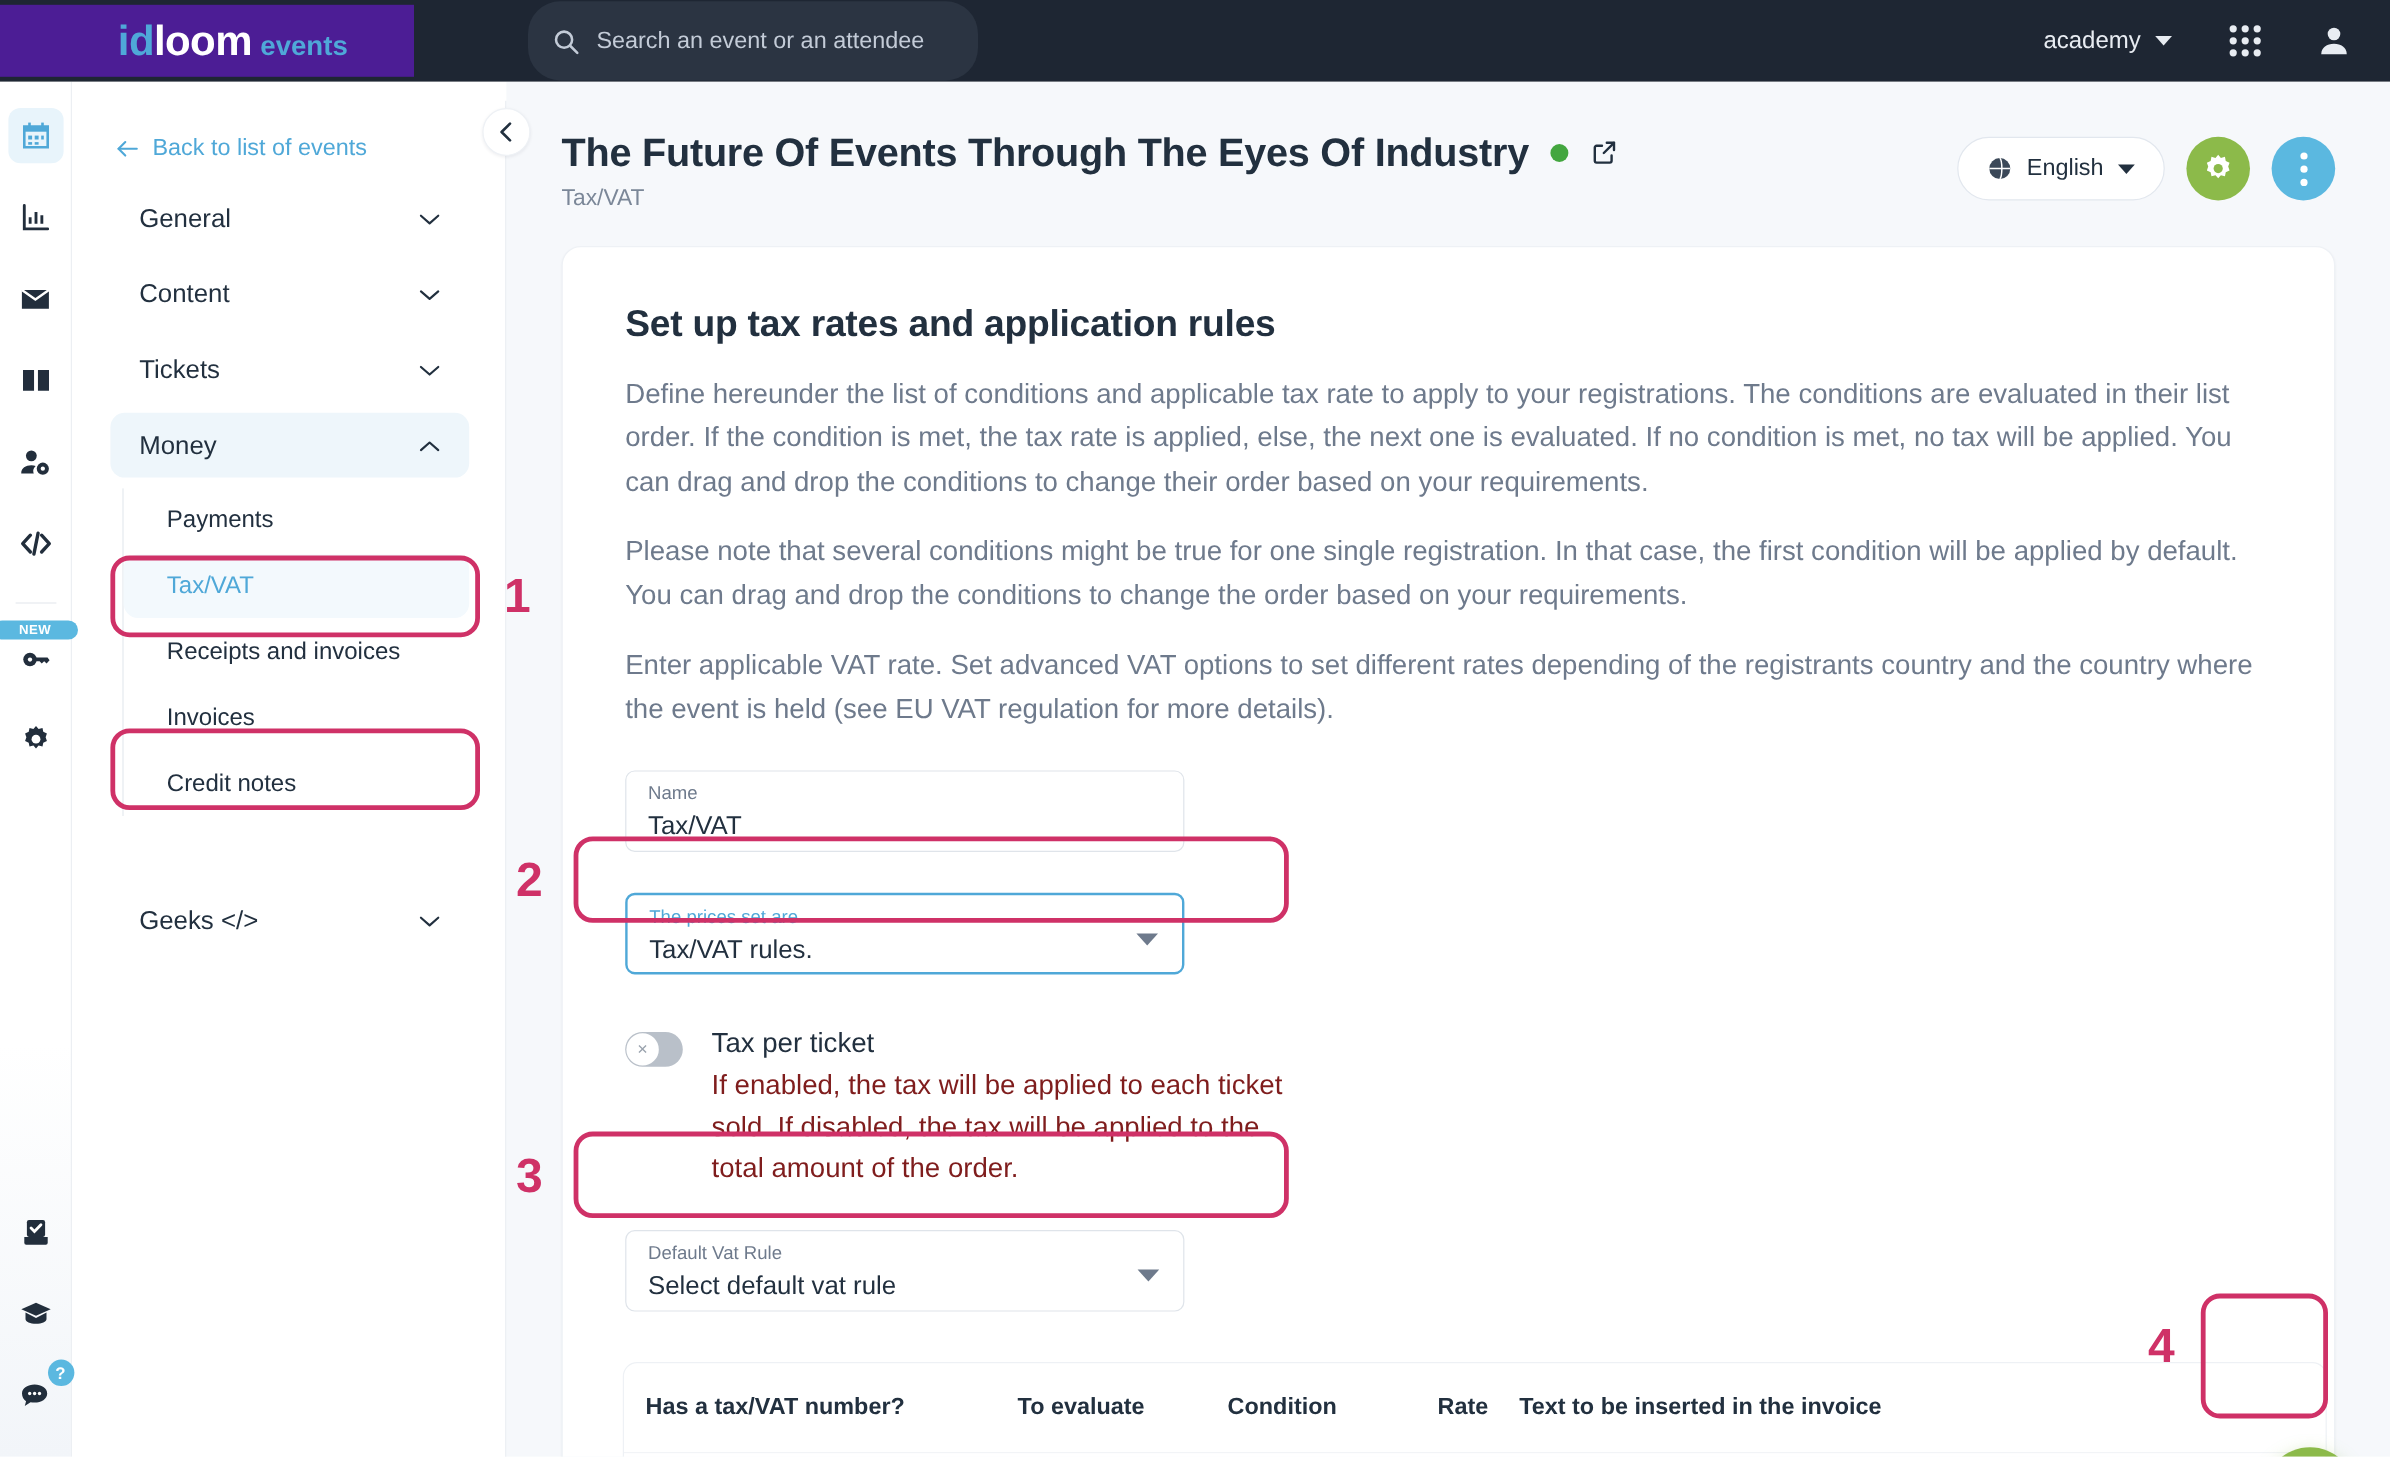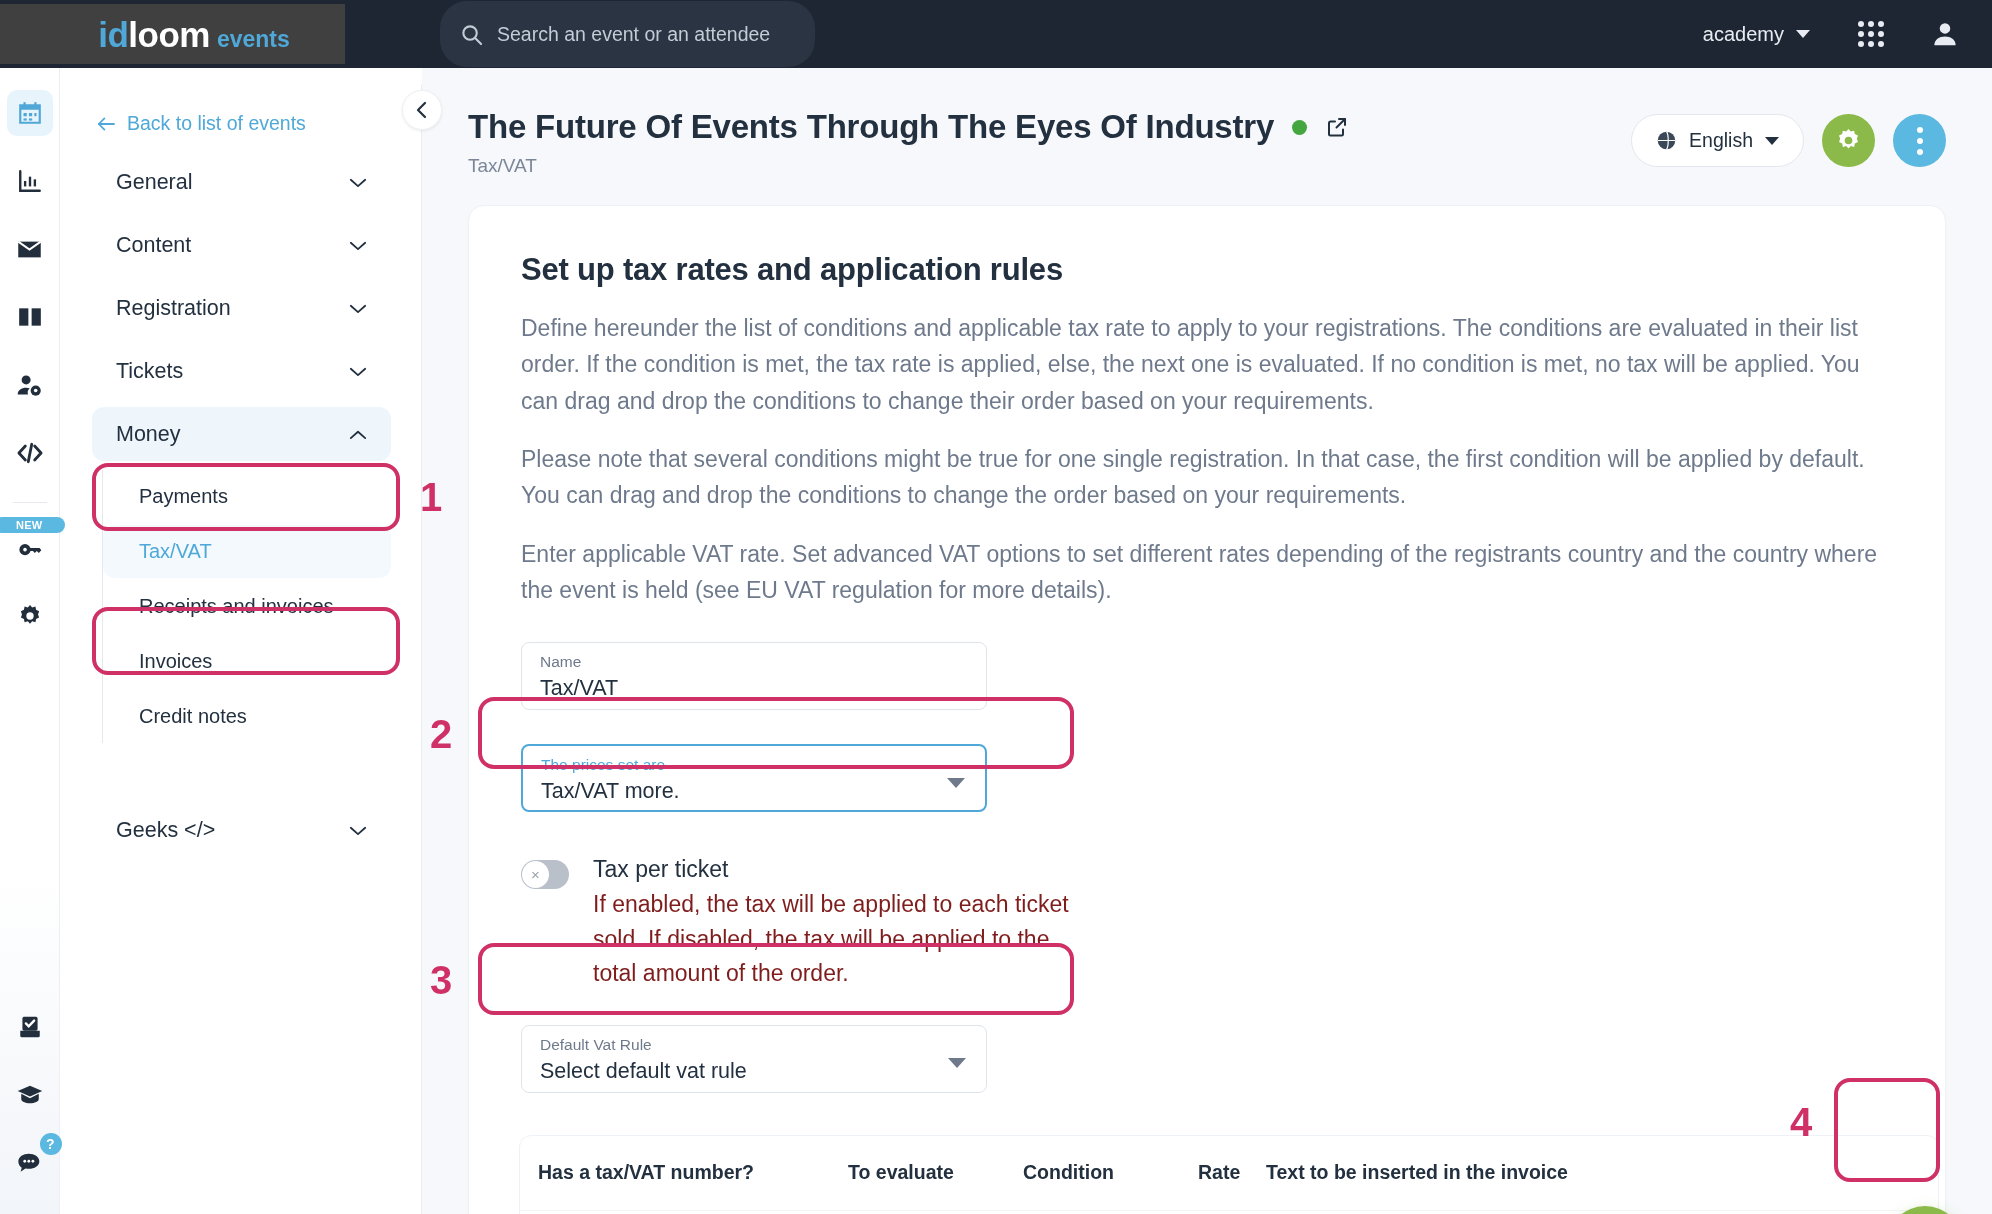--- a/index.html
+++ b/index.html
@@ -10,21 +10,21 @@
   }
   body { position: relative; }
 
   
   .topbar {
     position: absolute; top: 0; left: 0; width: 1992px; height: 68px;
     background: #1e2633; display: flex; align-items: center; z-index: 30;
   }
   .topbar-logoblock {
     width: 345px; height: 60px; display: flex; align-items: center;
-    justify-content: center; background: #404040; padding-left: 43px;
+    justify-content: center; background: #4c1d95; padding-left: 43px;
   }
   .logo { font-size: 35px; font-weight: bold; letter-spacing: -0.5px; line-height: 1; }
   .logo .id { color: #4fa8d8; }
   .logo .loom { color: #ffffff; }
   .logo .events { color: #4fa8d8; font-size: 23px; font-weight: bold; margin-left: 7px; letter-spacing: 0px;}
   .searchwrap {
     margin-left: 95px; width: 375px; height: 66px; border-radius: 27px;
     background: #2b3442; display: flex; align-items: center; padding: 0 20px;
   }
   .search-ico { width: 23px; height: 23px; flex: 0 0 auto; margin-right: 14px; }
@@ -346,26 +346,20 @@
         </svg>
     </div>
 
     <div class="nav-group">
       <span>Content</span>
       <svg class="chev" viewBox="0 0 20 12" fill="none" stroke="#22303f" stroke-width="2" stroke-linecap="round" stroke-linejoin="round">
         <polyline points="2,3 10,10 18,3"></polyline>
         </svg>
     </div>
 
-    <div class="nav-group">
-      <span>Registration</span>
-      <svg class="chev" viewBox="0 0 20 12" fill="none" stroke="#22303f" stroke-width="2" stroke-linecap="round" stroke-linejoin="round">
-        <polyline points="2,3 10,10 18,3"></polyline>
-        </svg>
-    </div>
 
     <div class="nav-group">
       <span>Tickets</span>
       <svg class="chev" viewBox="0 0 20 12" fill="none" stroke="#22303f" stroke-width="2" stroke-linecap="round" stroke-linejoin="round">
         <polyline points="2,3 10,10 18,3"></polyline>
         </svg>
     </div>
 
     <div class="nav-group open">
       <span>Money</span>
@@ -454,21 +448,21 @@
     <p>Please note that several conditions might be true for one single registration. In that case, the first condition will be applied by default. You can drag and drop the conditions to change the order based on your requirements.</p>
     <p>Enter applicable VAT rate. Set advanced VAT options to set different rates depending of the registrants country and the country where the event is held (see EU VAT regulation for more details).</p>
 
     <div class="field">
       <div class="flabel">Name</div>
       <div class="fvalue">Tax/VAT</div>
     </div>
 
     <div class="field focused">
       <div class="flabel">The prices set are</div>
-      <div class="fvalue">Tax/VAT more.</div>
+      <div class="fvalue">Tax/VAT rules.</div>
       <span class="dd-arrow"></span>
     </div>
 
     <div class="toggle-row">
       <div class="toggle">
         <span class="knob">×</span>
       </div>
       <div class="toggle-text">
         <div class="toggle-title">Tax per ticket</div>
         <div class="toggle-desc">If enabled, the tax will be applied to each ticket sold. If disabled, the tax will be applied to the total amount of the order.</div>

